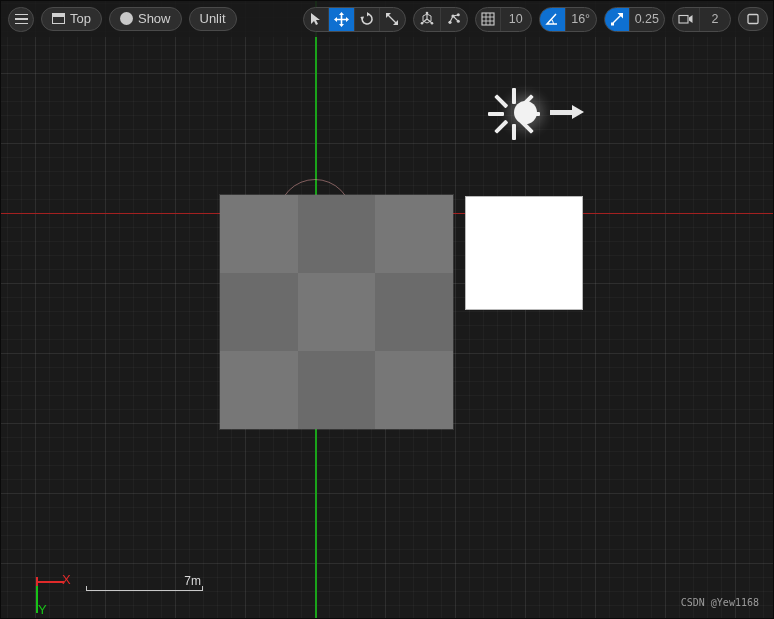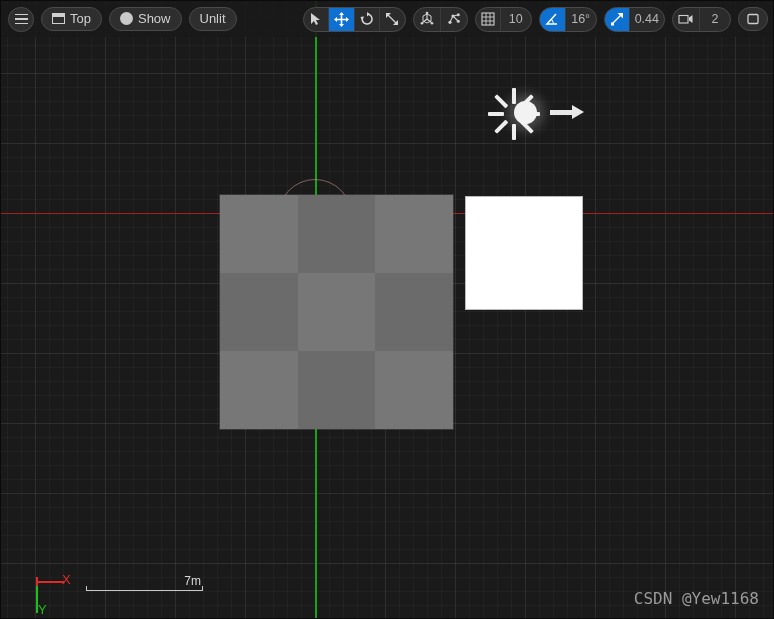--- a/index.html
+++ b/index.html
@@ -326,21 +326,21 @@
     color: #d8d8d8;
     font-size: 12px;
   }
 
   
   .watermark {
     position: absolute;
     right: 14px;
     bottom: 10px;
     color: #9b9b9b;
-    font-size: 16px;
+    font-size: 10px;
     font-family: "DejaVu Sans Mono", monospace;
     user-select: none;
     margin-top: 16px;
   }
 </style>
 </head>
 <body>
 
 <div id="viewport">
 
@@ -477,21 +477,21 @@
       </div>
 
       <div class="seg-group">
         <div class="seg active">
           <svg width="14" height="14" viewBox="0 0 14 14">
             <path d="M3 11 L11 3" stroke="#ffffff" stroke-width="1.5"></path>
             <path d="M13 1 L13 6.5 L7.5 1 Z" fill="#ffffff"></path>
             <rect x="1" y="10.5" width="3" height="3" fill="#ffffff"></rect>
           </svg>
         </div>
-        <div class="seg value">0.44</div>
+        <div class="seg value">0.25</div>
       </div>
 
       <div class="seg-group">
         <div class="seg">
           <svg width="16" height="12" viewBox="0 0 16 12">
             <rect x="1" y="2.5" width="9" height="7.5" stroke="#cfcfcf" stroke-width="1.1" fill="none"></rect>
             <path d="M11 4.5 L14.5 2 L14.5 10 L11 7.6 Z" fill="#cfcfcf"></path>
           </svg>
         </div>
         <div class="seg value">2</div>

